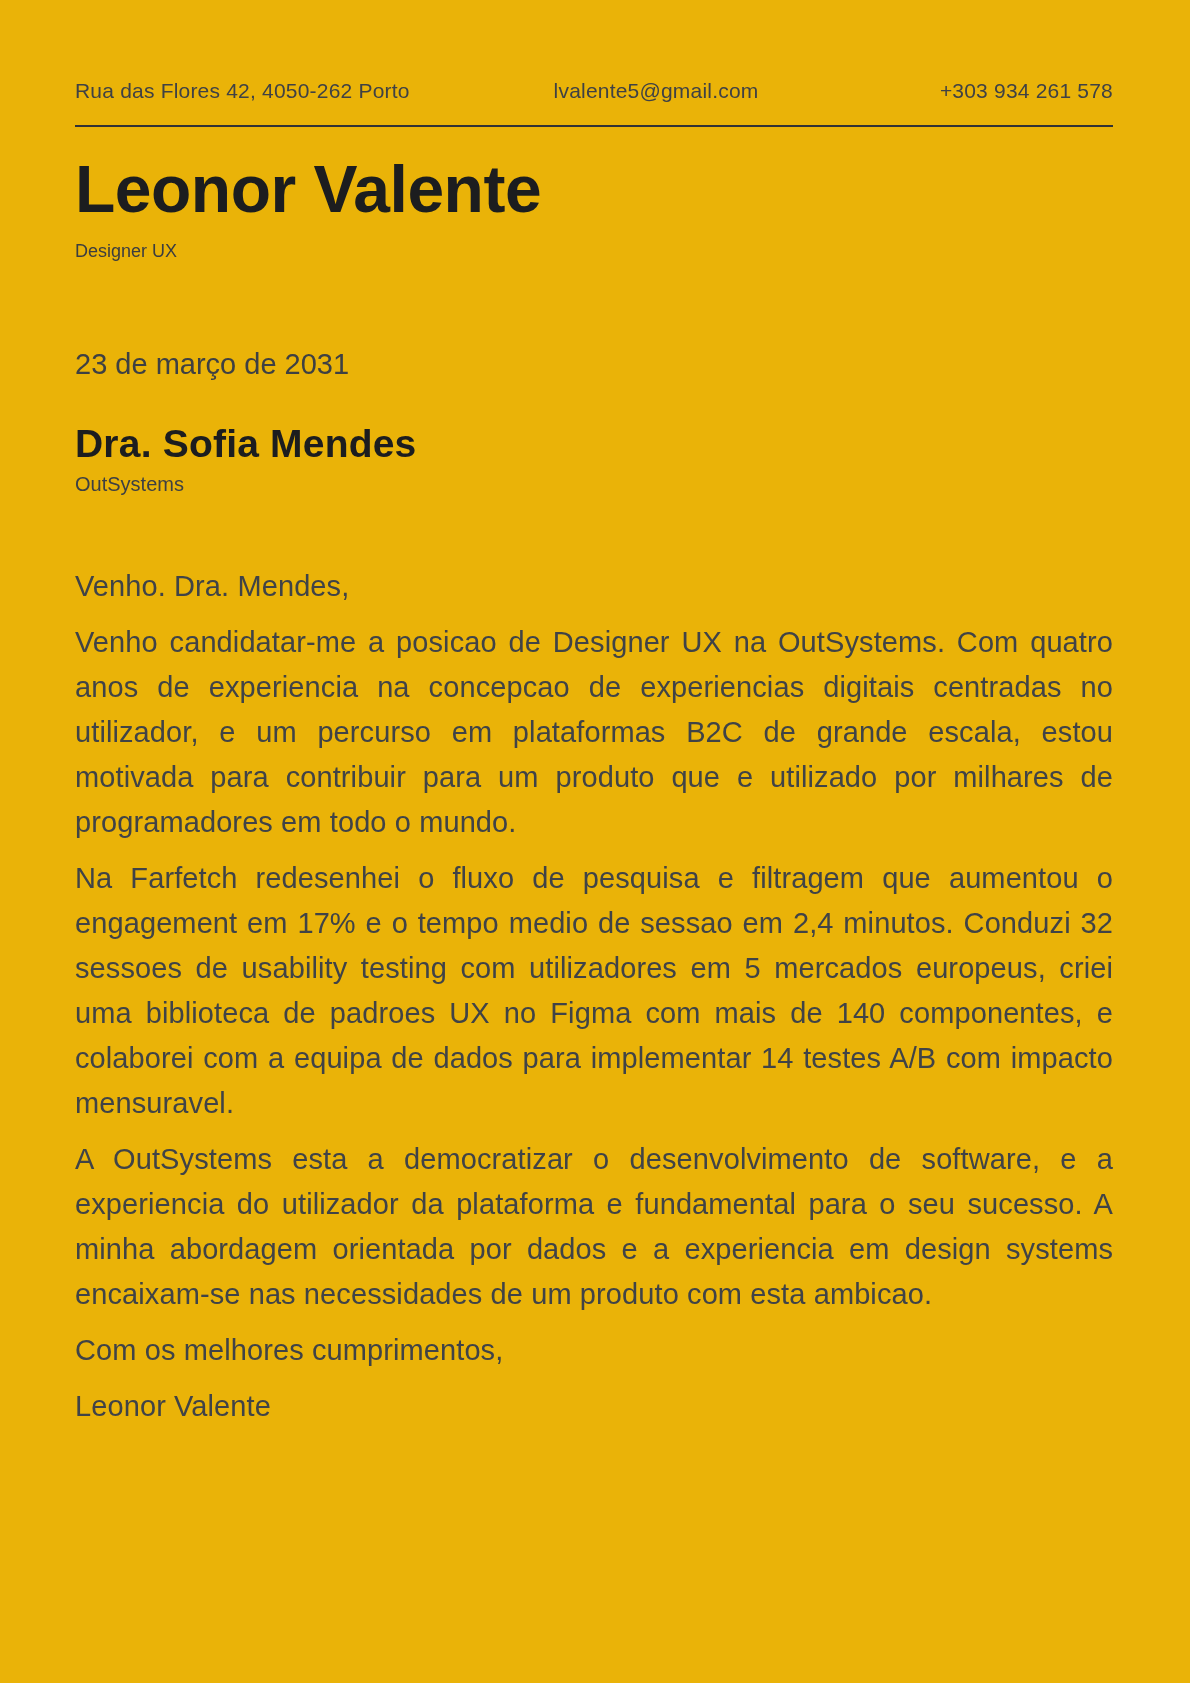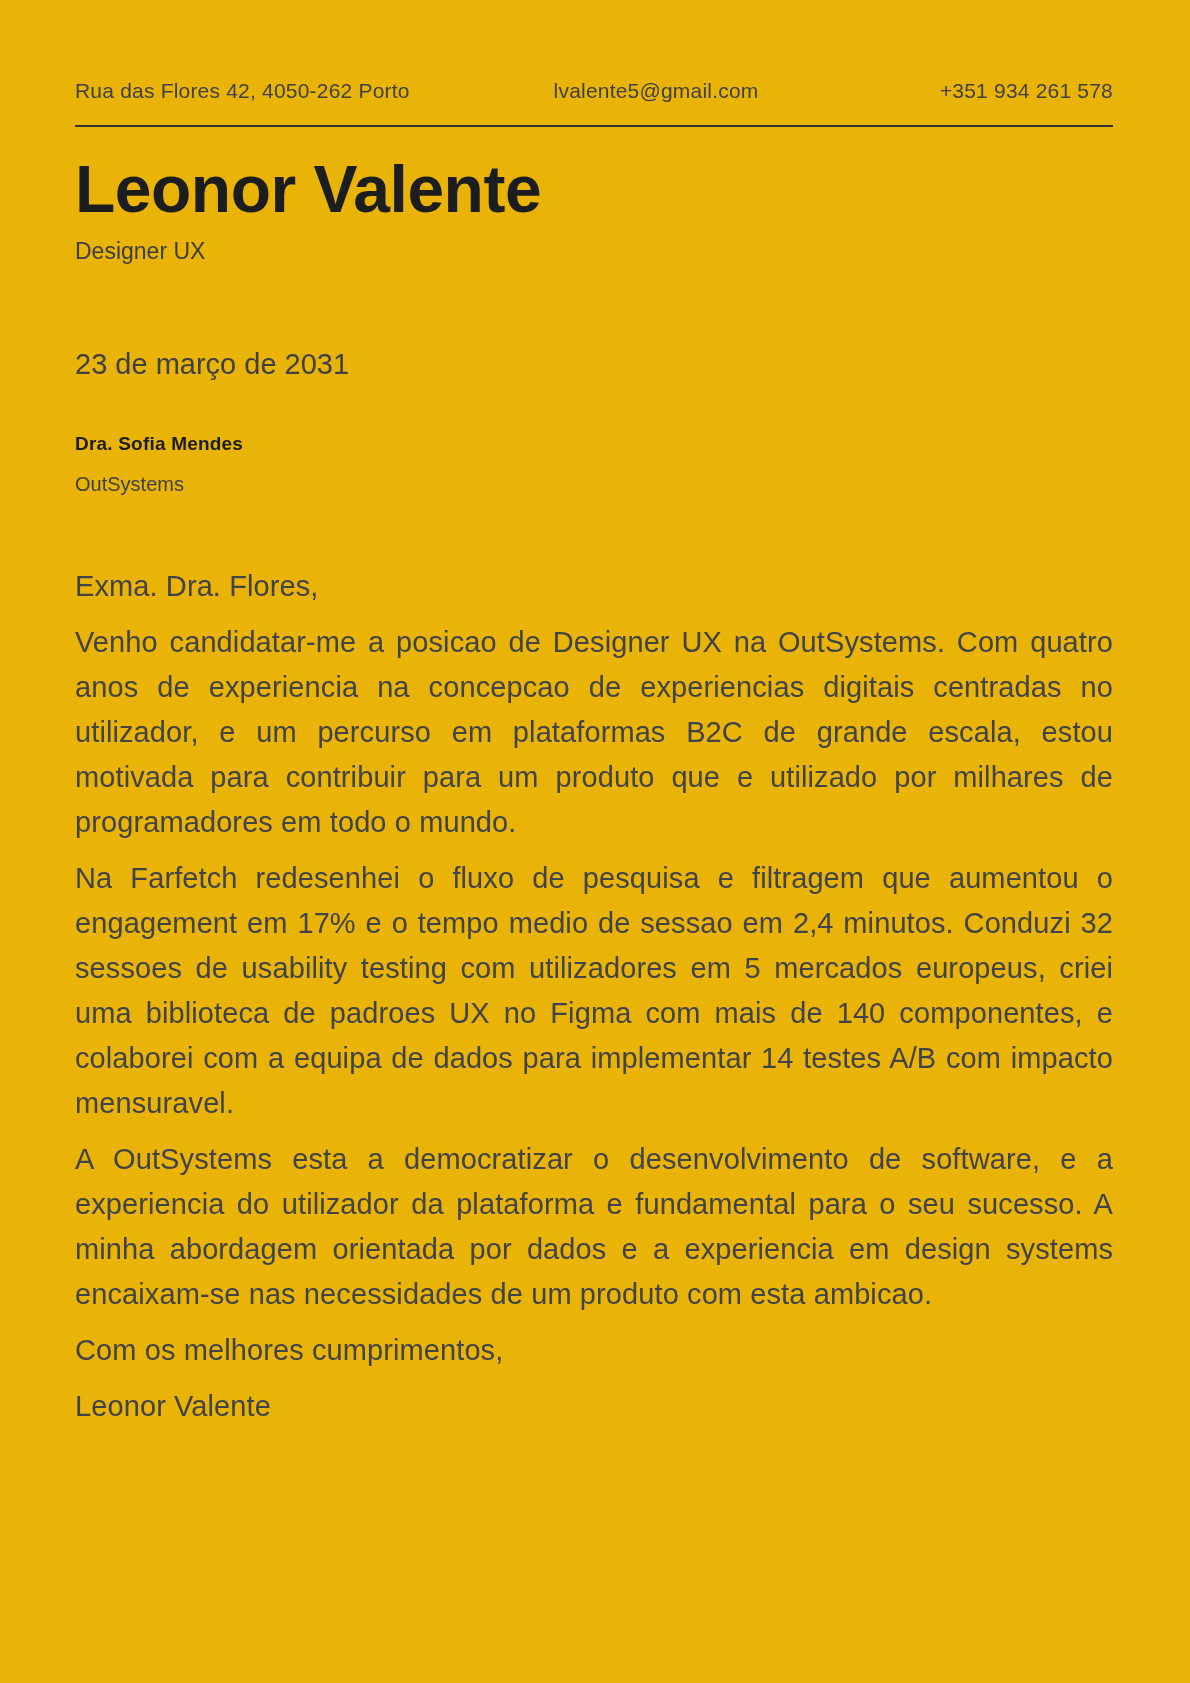--- a/index.html
+++ b/index.html
@@ -43,35 +43,35 @@
   .name-title {
     margin: 29px 0 0 0;
     font-size: 66px;
     line-height: 1.0;
     font-weight: 800;
     letter-spacing: -0.5px;
     color: #1c1d1f;
   }
   .role {
     margin-top: 13px;
-    font-size: 23px;
+    font-size: 18px;
     line-height: 32px;
     color: #3b3d40;
   }
 
   .date-line {
     margin-top: 79px;
     font-size: 29px;
     line-height: 36px;
     color: #3e4043;
   }
 
   .recipient-block { margin-top: 42px; }
   .recipient-name {
-    font-size: 19px;
+    font-size: 39px;
     line-height: 40px;
     font-weight: 700;
     color: #1c1d1f;
     letter-spacing: 0.2px;
   }
   .recipient-org {
     font-size: 20px;
     line-height: 40px;
     color: #3e4043;
   }
@@ -91,38 +91,38 @@
   }
 </style>
 </head>
 <body>
 
 <div class="page">
 
   <div class="contact-row">
     <span class="contact-address">Rua das Flores 42, 4050-262 Porto</span>
     <span class="contact-email">lvalente5@gmail.com</span>
-    <span class="contact-phone">+351 934 261 578</span>
+    <span class="contact-phone">+303 934 261 578</span>
   </div>
 
   <hr class="divider">
 
   <h1 class="name-title">Leonor Valente</h1>
 
   <div class="role">Designer UX</div>
 
   <div class="date-line">23 de março de 2031</div>
 
   <div class="recipient-block">
     <div class="recipient-name">Dra. Sofia Mendes</div>
     <div class="recipient-org">OutSystems</div>
   </div>
 
   <div class="letter-body">
-    <p>Exma. Dra. Flores,</p>
+    <p>Venho. Dra. Mendes,</p>
     <p class="justified">Venho candidatar-me a posicao de Designer UX na OutSystems. Com quatro anos de experiencia na concepcao de experiencias digitais centradas no utilizador, e um percurso em plataformas B2C de grande escala, estou motivada para contribuir para um produto que e utilizado por milhares de programadores em todo o mundo.</p>
     <p class="justified">Na Farfetch redesenhei o fluxo de pesquisa e filtragem que aumentou o engagement em 17% e o tempo medio de sessao em 2,4 minutos. Conduzi 32 sessoes de usability testing com utilizadores em 5 mercados europeus, criei uma biblioteca de padroes UX no Figma com mais de 140 componentes, e colaborei com a equipa de dados para implementar 14 testes A/B com impacto mensuravel.</p>
     <p class="justified">A OutSystems esta a democratizar o desenvolvimento de software, e a experiencia do utilizador da plataforma e fundamental para o seu sucesso. A minha abordagem orientada por dados e a experiencia em design systems encaixam-se nas necessidades de um produto com esta ambicao.</p>
     <p>Com os melhores cumprimentos,</p>
     <p>Leonor Valente</p>
   </div>
 
 </div>
 
 </body></html>

